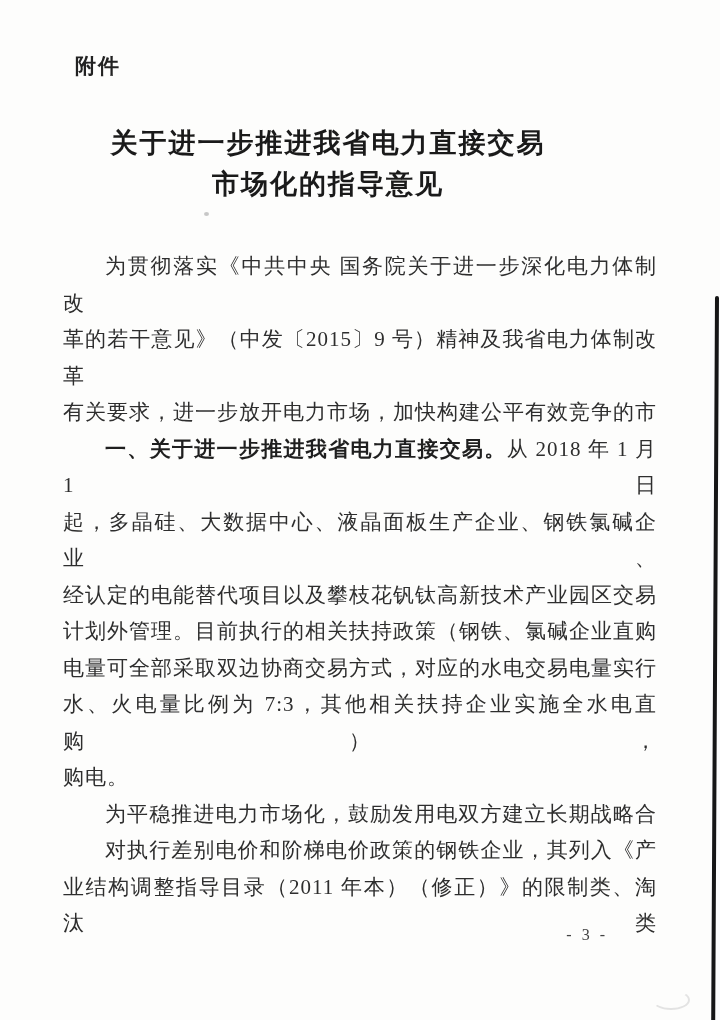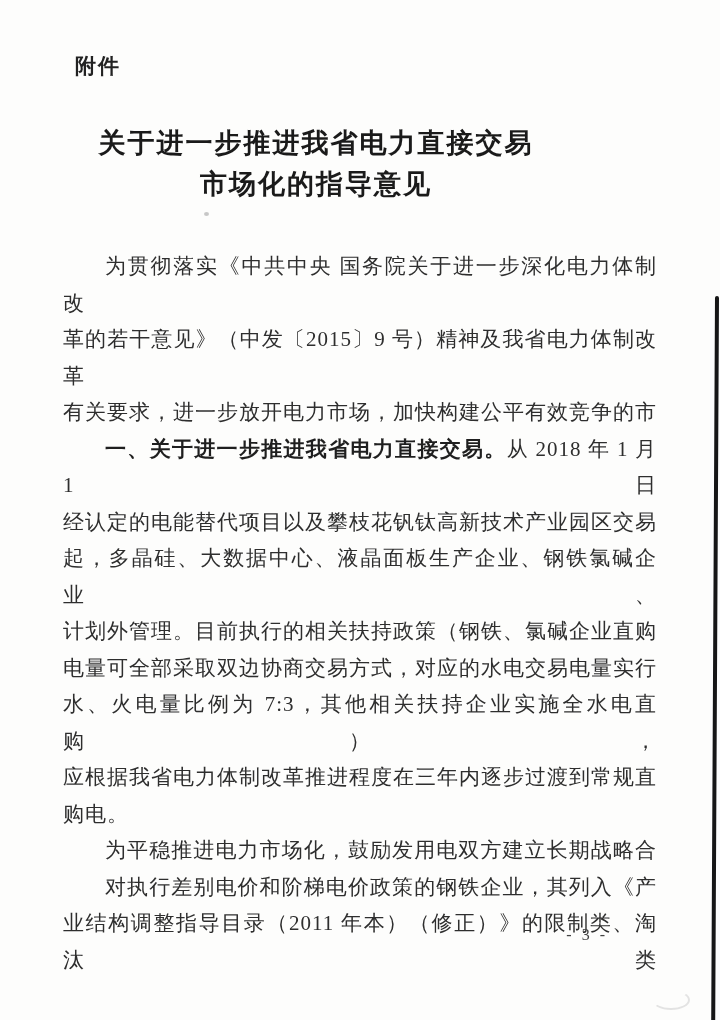--- a/index.html
+++ b/index.html
@@ -22,21 +22,21 @@
     top: 52px;
     font-family: "Liberation Sans", "DejaVu Sans", sans-serif;
     font-weight: 700;
     font-size: 21px;
     line-height: 28px;
     letter-spacing: 2px;
     color: #222222;
   }
   .title {
     position: absolute;
-    left: 4px;
+    left: 16px;
     top: 123px;
     width: 624px;
     text-align: center;
     font-family: "Liberation Sans", "DejaVu Sans", sans-serif;
     font-weight: 700;
     font-size: 27px;
     line-height: 41px;
     letter-spacing: 2px;
     color: #1a1a1a;
   }
@@ -127,26 +127,25 @@
   </div>
 
   <div class="body-text">
       <div class="para">
         <div class="line justify indent"><span class="seg">为贯彻落实《中共中央 国务院关于进一步深化电力体制改</span></div>
         <div class="line justify"><span class="seg">革的若干意见》（中发〔2015〕9 号）精神及我省电力体制改革</span></div>
         <div class="line justify"><span class="seg">有关要求，进一步放开电力市场，加快构建公平有效竞争的市</span></div>
       </div>
       <div class="para">
         <div class="line justify indent"><span class="seg bold">一、关于进一步推进我省电力直接交易。</span><span class="seg">从 2018 年 1 月 1 日</span></div>
+        <div class="line justify"><span class="seg">起，多晶硅、大数据中心、液晶面板生产企业、钢铁氯碱企业、</span></div>
         <div class="line justify"><span class="seg">经认定的电能替代项目以及攀枝花钒钛高新技术产业园区交易</span></div>
-        <div class="line justify"><span class="seg">起，多晶硅、大数据中心、液晶面板生产企业、钢铁氯碱企业、</span></div>
         <div class="line justify"><span class="seg">计划外管理。目前执行的相关扶持政策（钢铁、氯碱企业直购</span></div>
         <div class="line justify"><span class="seg">电量可全部采取双边协商交易方式，对应的水电交易电量实行</span></div>
         <div class="line justify"><span class="seg">水、火电量比例为 7:3，其他相关扶持企业实施全水电直购），</span></div>
-        <div class="line justify"><span class="seg">应根据我省电力体制改革推进程度在三年内逐步过渡到常规直</span></div>
         <div class="line"><span class="seg">购电。</span></div>
       </div>
       <div class="para">
         <div class="line justify indent"><span class="seg">为平稳推进电力市场化，鼓励发用电双方建立长期战略合</span></div>
       </div>
       <div class="para">
         <div class="line justify indent"><span class="seg">对执行差别电价和阶梯电价政策的钢铁企业，其列入《产</span></div>
         <div class="line justify"><span class="seg">业结构调整指导目录（2011 年本）（修正）》的限制类、淘汰类</span></div>
       </div>
     </div>

